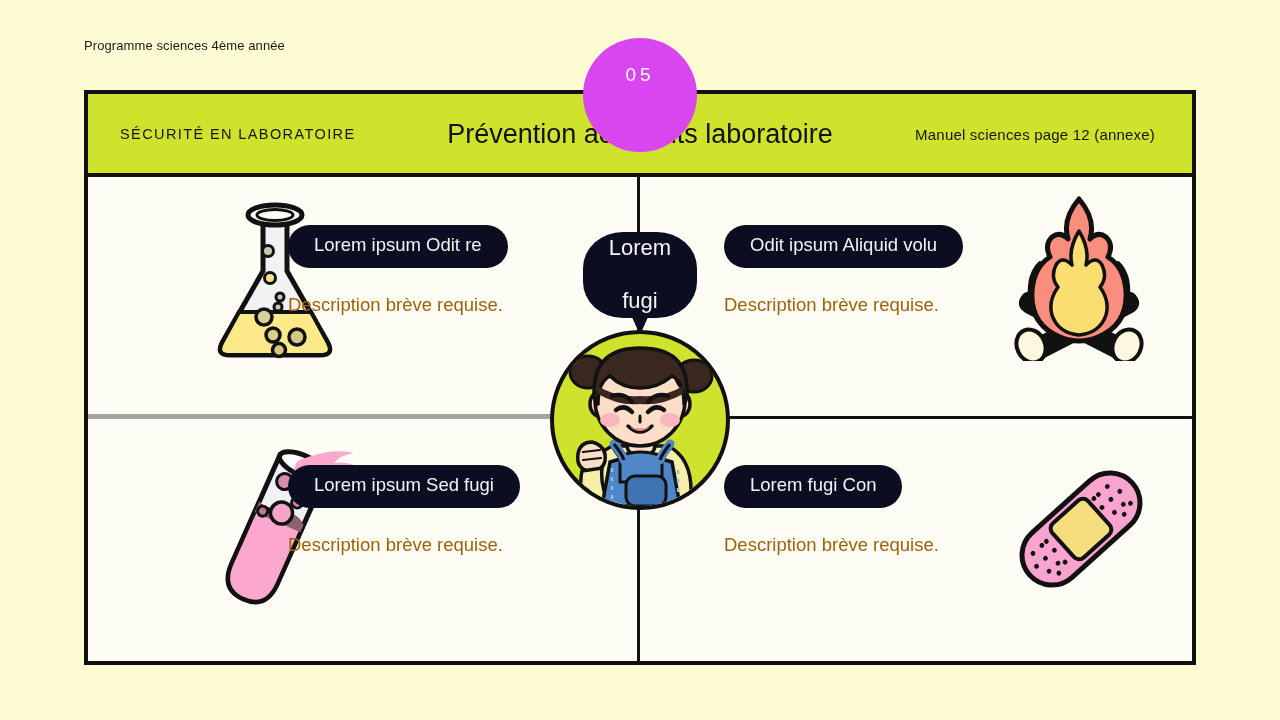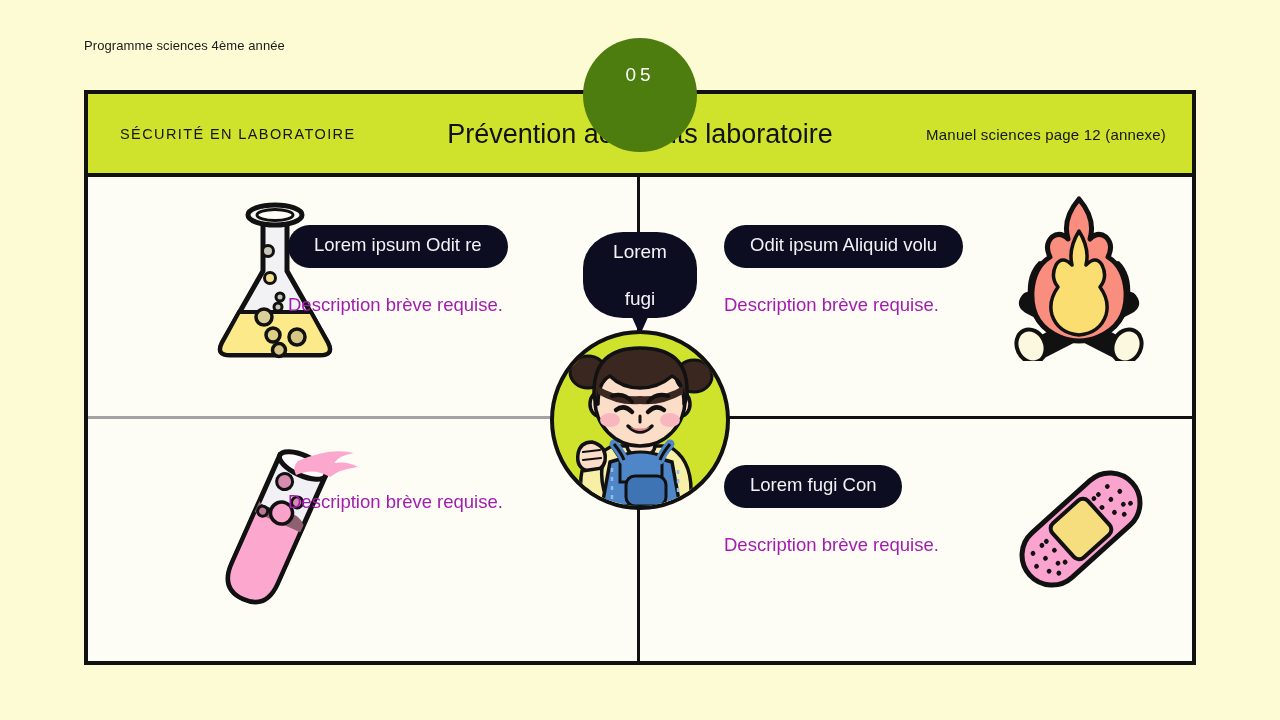--- a/index.html
+++ b/index.html
@@ -18,21 +18,21 @@
     padding: 0 84px;
     font-size: 13px; color: #1b1b1b; letter-spacing: .1px;
   }
   .meta-left  { text-align: left; }
   .meta-right { text-align: right; }
 
   
   .badge {
     position: absolute; left: 583px; top: 38px;
     width: 114px; height: 114px; border-radius: 50%;
-    background: #4d7c0f;
+    background: #d946ef;
     display: flex; align-items: flex-start; justify-content: center;
     padding-top: 26px;
     z-index: 6;
   }
   .badge span {
     color: #ffffff; font-size: 19px; letter-spacing: 4px; font-weight: 400;
   }
 
   
   .card {
@@ -51,76 +51,76 @@
   }
   .head-left {
     position: absolute; left: 32px; top: 50%; transform: translateY(-50%);
     font-size: 14.5px; letter-spacing: 1.4px; color: #161616;
   }
   .head-title {
     position: absolute; left: 0; right: 0; top: 50%; transform: translateY(-50%);
     text-align: center; font-size: 27px; color: #111; font-weight: 400;
   }
   .head-right {
-    position: absolute; right: 26px; top: 50%; transform: translateY(-50%);
+    position: absolute; right: 37px; top: 50%; transform: translateY(-50%);
     font-size: 15px; color: #161616; letter-spacing: .2px;
   }
 
   
   .grid {
     position: relative;
     height: calc(100% - 83px);
     display: grid;
     grid-template-columns: 1fr 1fr;
     grid-template-rows: 1fr 1fr;
   }
   .quad { position: relative; overflow: hidden; }
-  .quad.tl { border-right: 3px solid #111; border-bottom: 3px solid #a3a3a3; }
+  .quad.tl { border-right: 3px solid #111; border-bottom: 5px solid #a3a3a3; }
   .quad.tr { border-bottom: 3px solid #111; }
   .quad.bl { border-right: 3px solid #111; }
 
   .q-text { position: absolute; }
   .q-text.left-col  { left: 200px; }
   .q-text.right-col { left: 84px; }
 
   .pill {
     display: inline-block;
     background: #0d0d22;
     color: #f2f2f5;
     border-radius: 26px;
     padding: 11px 26px 13px;
     font-size: 18.5px;
     white-space: nowrap;
     line-height: 1;
   }
   .desc {
     margin-top: 26px;
     font-size: 18.5px;
-    color: #a21caf;
+    color: #a16207;
     white-space: nowrap;
   }
 
   
   .art { position: absolute; }
   .art.flask  { left: 112px; top: 16px; }
   .art.fire   { right: 38px; top: 14px; }
   .art.tube   { left: 106px; top: 6px; }
   .art.plast  { right: 26px; top: 30px; }
 
   
   .bubble {
     position: absolute; left: 583px; top: 232px;
     width: 114px; height: 86px;
     background: #0d0d22;
     border-radius: 40px / 36px;
     display: flex; align-items: center; justify-content: center;
     z-index: 8;
   }
   .bubble span {
-    color: #f4f4f7; font-size: 19px; line-height: 1.22;
+    color: #f4f4f7; font-size: 22px; line-height: 1.22;
     text-align: center; display: block;
   }
   .bubble::after {
     content: ""; position: absolute;
     left: 50%; transform: translateX(-50%);
     bottom: -17px;
     width: 0; height: 0;
     border-left: 9px solid transparent;
     border-right: 9px solid transparent;
     border-top: 20px solid #0d0d22;
@@ -218,20 +218,21 @@
               <circle cx="72" cy="56" r="8" fill="#D78BAE" stroke="#111" stroke-width="3"></circle>
               <circle cx="92" cy="70" r="5.5" fill="#D78BAE" stroke="#111" stroke-width="3"></circle>
               <circle cx="82" cy="86" r="11" fill="#F9A2CA" stroke="#111" stroke-width="3.5"></circle>
               <circle cx="64" cy="92" r="5" fill="#B97896" stroke="#111" stroke-width="3"></circle>
             </g>
             <path d="M104 36 Q136 22 160 28 Q146 30 140 38 Q154 36 164 42
                      Q146 44 136 52 Q120 42 102 50 Q98 42 104 36 Z" fill="#FCA8CE"></path>
           </svg>
         </div>
         <div class="q-text left-col" style="top:46px">
+          <div class="pill">Lorem ipsum Sed fugi</div>
           <div class="desc">Description brève requise.</div>
         </div>
       </div>
 
       <div class="quad br">
         <div class="art plast">
           <svg width="170" height="160" viewBox="0 0 170 160">
             <g transform="rotate(-42 85 80)">
               <rect x="16" y="50" width="138" height="60" rx="30" fill="#F9A3CE" stroke="#111" stroke-width="5"></rect>
               <rect x="61" y="57" width="48" height="46" rx="7" fill="#F6DE7E" stroke="#111" stroke-width="4"></rect>

